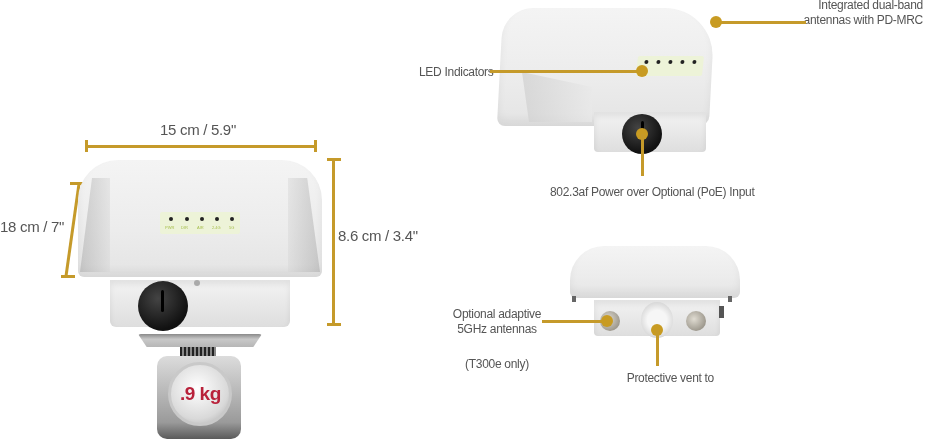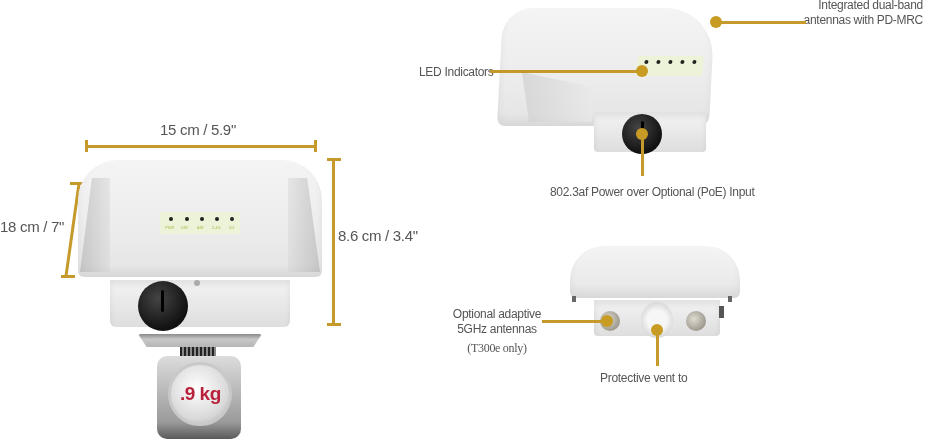--- a/index.html
+++ b/index.html
@@ -117,23 +117,23 @@
   <div class="abs" style="left:572px; top:296px; width:168px; height:6px; background:repeating-linear-gradient(90deg,#666 0 4px,transparent 4px 156px);"></div>
   <div class="base" style="left:594px; top:300px; width:126px; height:36px; border-radius:0 0 4px 4px;"></div>
   <div class="conn" style="left:600px; top:311px; width:20px; height:20px;"></div>
   <div class="conn" style="left:686px; top:311px; width:20px; height:20px;"></div>
   <div class="vent" style="left:641px; top:302px; width:32px; height:36px;"></div>
   <div class="abs" style="left:719px; top:306px; width:5px; height:12px; background:#555;"></div>
 
   <div class="label" style="left:452px; top:307px; text-align:center; width:90px;">
     <div>Optional adaptive</div>
     <div>5GHz antennas</div>
-    <div style="margin-top:4px;font-family:Liberation Serif, serif;">(T300e only)</div>
+    <div style="margin-top:20px;">(T300e only)</div>
   </div>
   <div class="hline" style="left:542px; top:320px; width:64px;"></div>
   <div class="dot" style="left:601px; top:315px;"></div>
 
   <div class="dot" style="left:651px; top:324px;"></div>
   <div class="vline" style="left:656px; top:330px; height:36px;"></div>
-  <div class="label" style="left:600px; top:371px; width:114px; text-align:left;">
+  <div class="label" style="left:600px; top:371px; width:114px; text-align:right;">
     <div>Protective vent to</div>
   </div>
 </div>
 
 </body></html>

